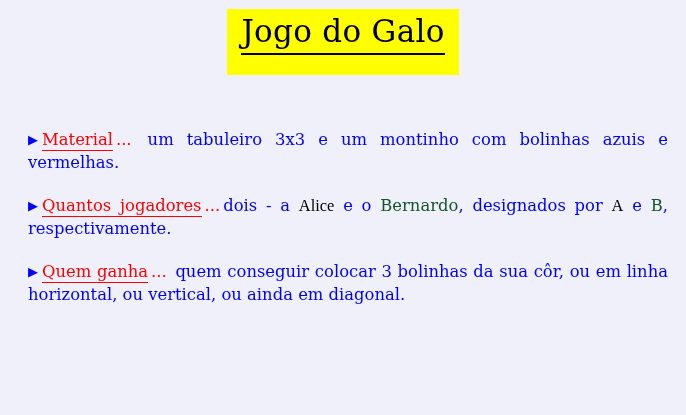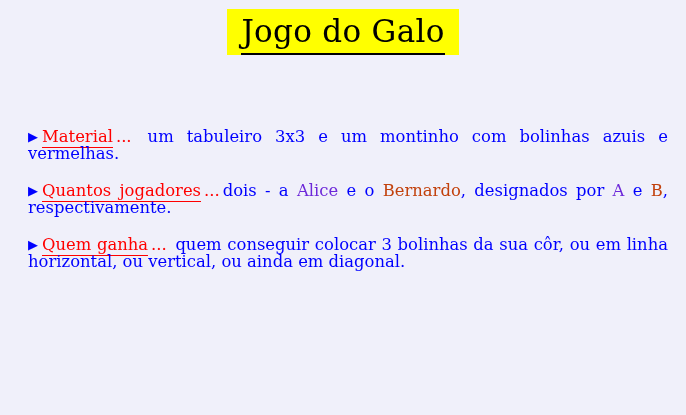--- a/index.html
+++ b/index.html
@@ -23,21 +23,21 @@
     padding-top: 9px;
     box-sizing: border-box;
   }
   .title-box {
     display: inline-block;
     background: #ffff00;
     color: #000000;
     font-size: 31px;
     line-height: 1.0;
     font-weight: normal;
-    padding: 7px 14px 0 14px;
+    padding: 7px 14px 20px 14px;
     letter-spacing: 0.3px;
     position: relative;
   }
   .title-text {
     display: inline-block;
     border-bottom: 2px solid #000000;
     padding-bottom: 6px;
   }
 
   
@@ -45,21 +45,21 @@
     position: absolute;
     top: 128px;
     left: 28px;
     right: 18px;
     width: 640px;
   }
   .bullet-item {
     position: relative;
     margin-bottom: 20px;
     font-size: 16.4px;
-    line-height: 17px;
+    line-height: 23px;
     color: #0000ff;
     text-align: justify;
     text-justify: inter-word;
   }
   .bullet-item:last-child {
     margin-bottom: 12px;
   }
   .tri {
     color: #0000ff;
     font-size: 13px;
@@ -74,24 +74,25 @@
   }
   .dots {
     color: #ff0000;
     margin-left: 3px;
     margin-right: 3px;
   }
   .body-txt {
     color: #0000ff;
   }
   .nm-green {
-    color: #6d28d9;
+    color: #000000;
+    font-family: Liberation Serif, serif;
   }
   .nm-red {
-    color: #c2410c;
+    color: #14532d;
   }
 </style>
 </head>
 <body>
 
 <div class="title-wrap">
   <div class="title-box">
     <span class="title-text">Jogo do Galo</span>
   </div>
 </div>

